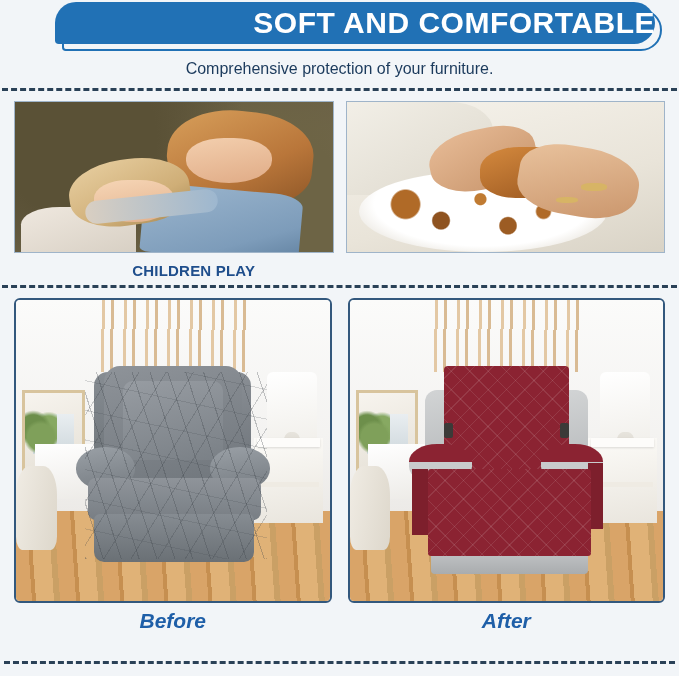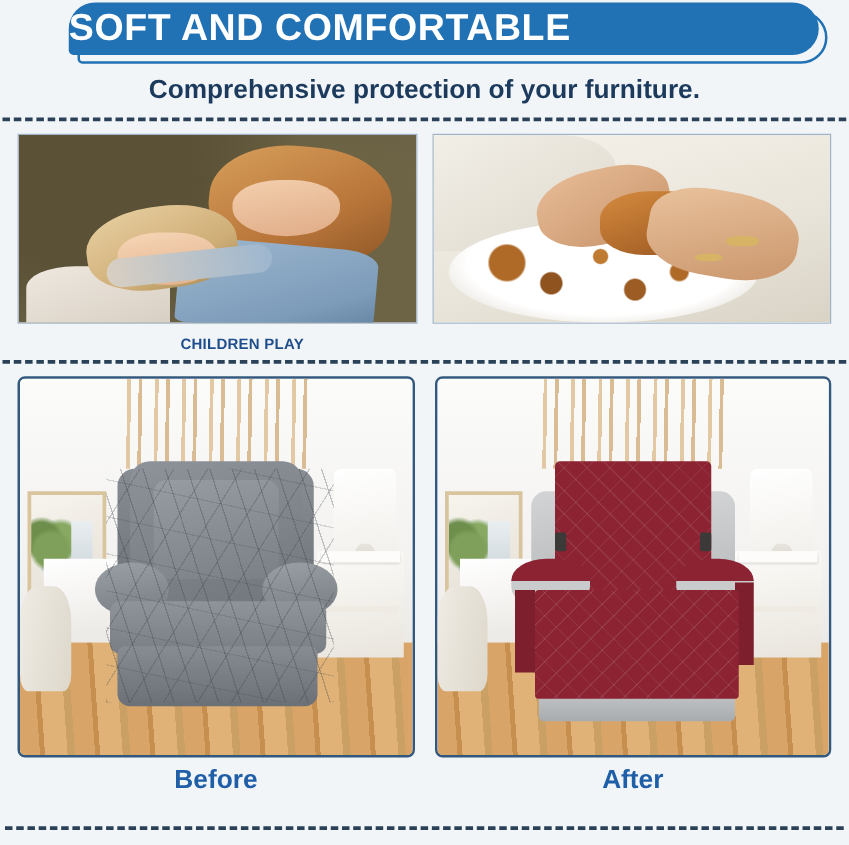--- a/index.html
+++ b/index.html
@@ -31,35 +31,35 @@
   .banner-fill {
     position: absolute;
     left: 55px;
     top: 2px;
     width: 600px;
     height: 42px;
     background: #2171b5;
     border-radius: 22px 22px 22px 4px;
     display: flex;
     align-items: center;
-    justify-content: flex-start;
+    justify-content: flex-end;
   }
   .banner-title {
     color: #ffffff;
     font-size: 30px;
     font-weight: bold;
     letter-spacing: 0.5px;
     white-space: nowrap;
   }
 
   .subtitle {
     text-align: center;
     color: #1b3a5c;
-    font-size: 21px;
-    font-weight: bold;
+    font-size: 16px;
+    font-weight: normal;
     margin-top: 8px;
   }
 
   
   .divider {
     height: 0;
     border-top: 3px dashed #2a4157;
     margin: 0 2px;
   }
   .divider-top   { margin-top: 10px; }
@@ -82,21 +82,21 @@
     width: 100%;
     height: 152px;
     border: 1px solid #9fb4c9;
     background: #ffffff;
     overflow: hidden;
     position: relative;
   }
   .thumb-label {
     margin-top: 9px;
     color: #1f4e8c;
-    font-size: 12px;
+    font-size: 15px;
     font-weight: bold;
     letter-spacing: 0.2px;
     white-space: nowrap;
     margin-left: 40px;
   }
 
   .scene { position: absolute; inset: 0; }
 
   
   .t1-bg { position:absolute; inset:0; background:
@@ -216,20 +216,21 @@
     border-radius: 6px;
     background: #ffffff;
     overflow: hidden;
     position: relative;
   }
   .compare-label {
     margin-top: 6px;
     color: #1f5fa8;
     font-size: 21px;
     font-weight: bold;
+    font-style: italic;
   }
 
   
   .room-wall { position:absolute; left:0; top:0; width:100%; height:70%;
       background: linear-gradient(180deg,#fbfbfa 0%,#f3f2f0 70%,#eceae7 100%); }
   .room-floor { position:absolute; left:0; top:70%; width:100%; height:30%;
       background: repeating-linear-gradient(86deg,
         #d9a468 0 16px, #c68f50 16px 20px, #e0b277 20px 38px, #caa065 38px 44px); }
   .macrame { position:absolute; left:26%; top:0; width:48%; height:24%;
       background: repeating-linear-gradient(91deg,

